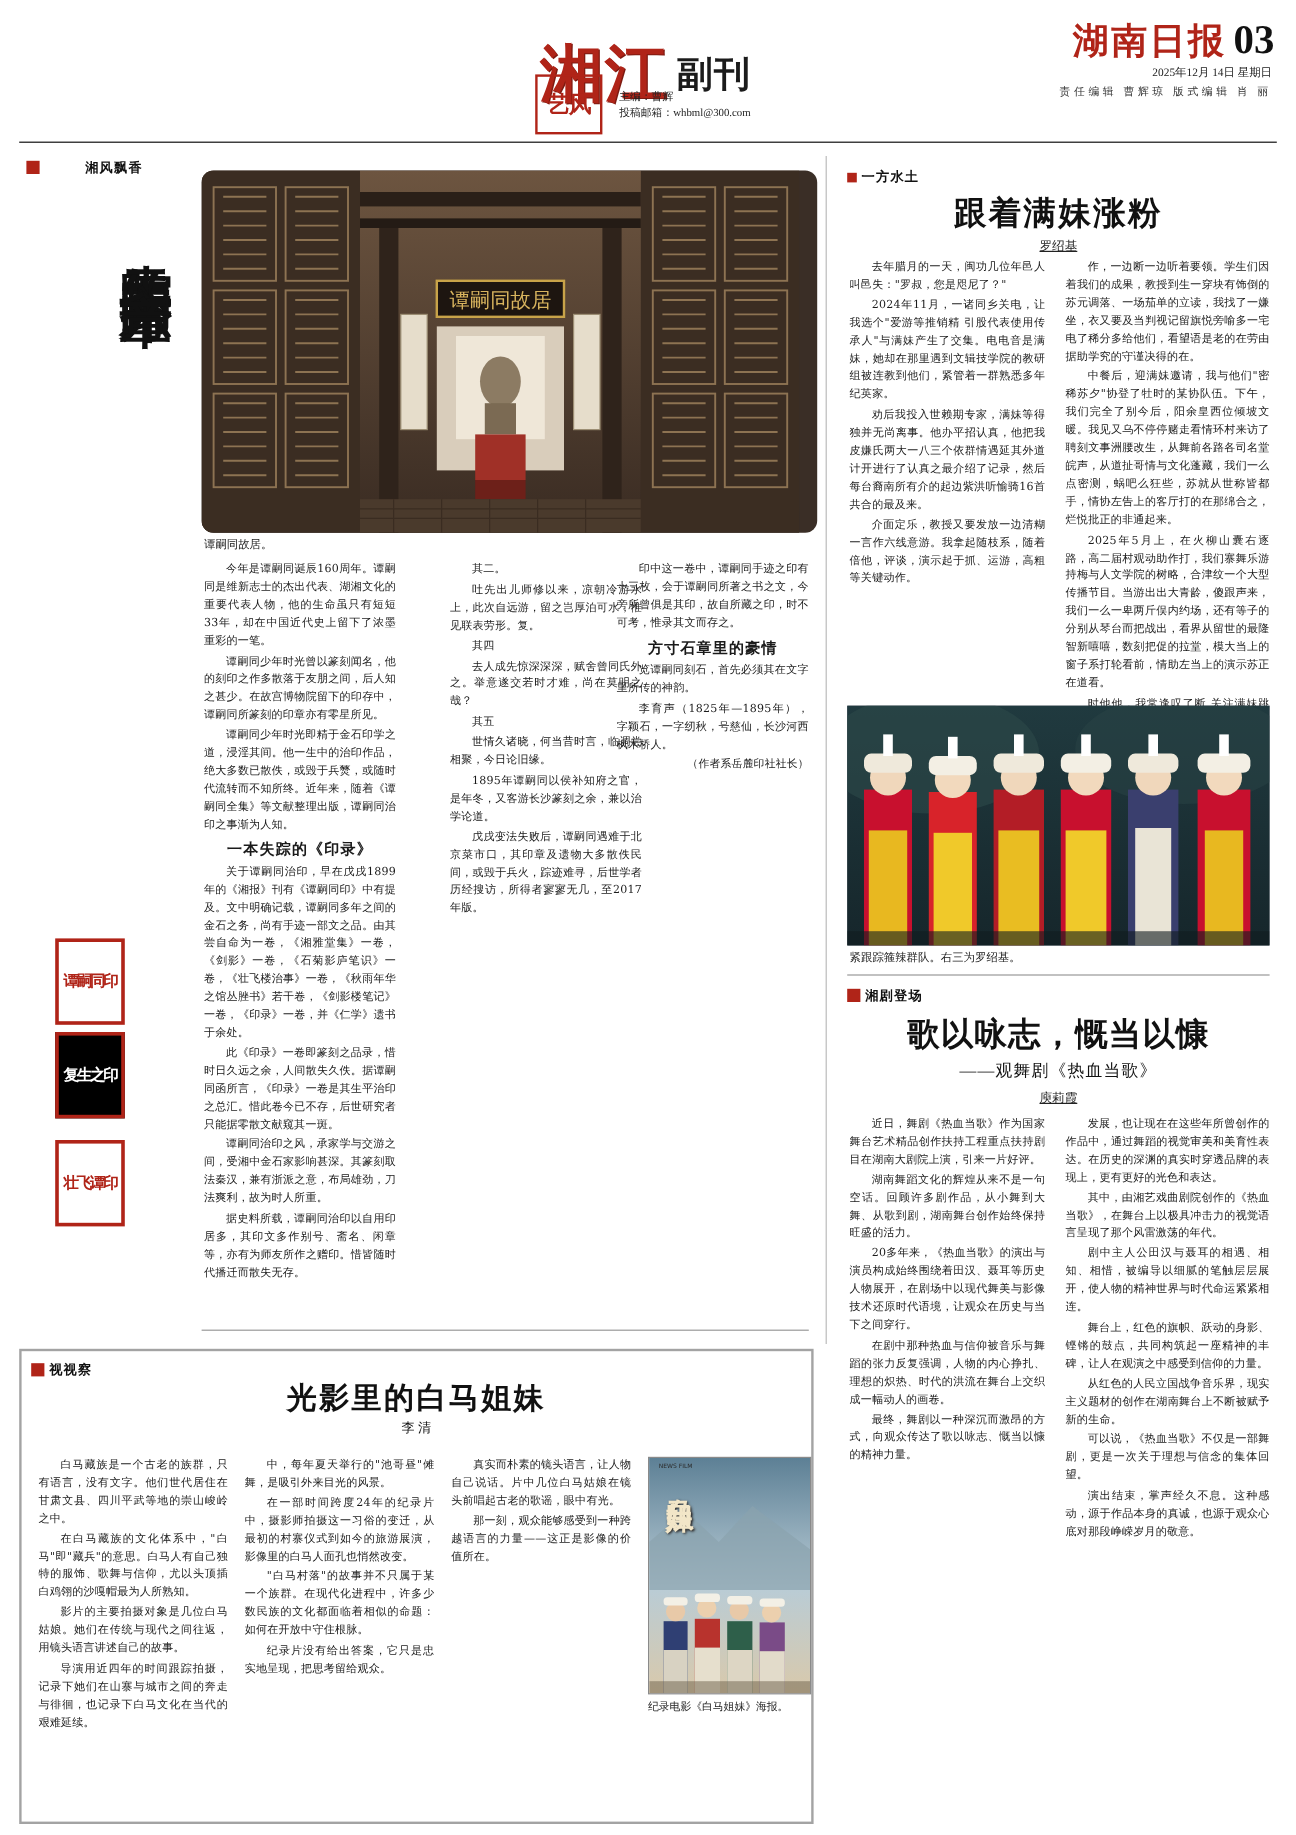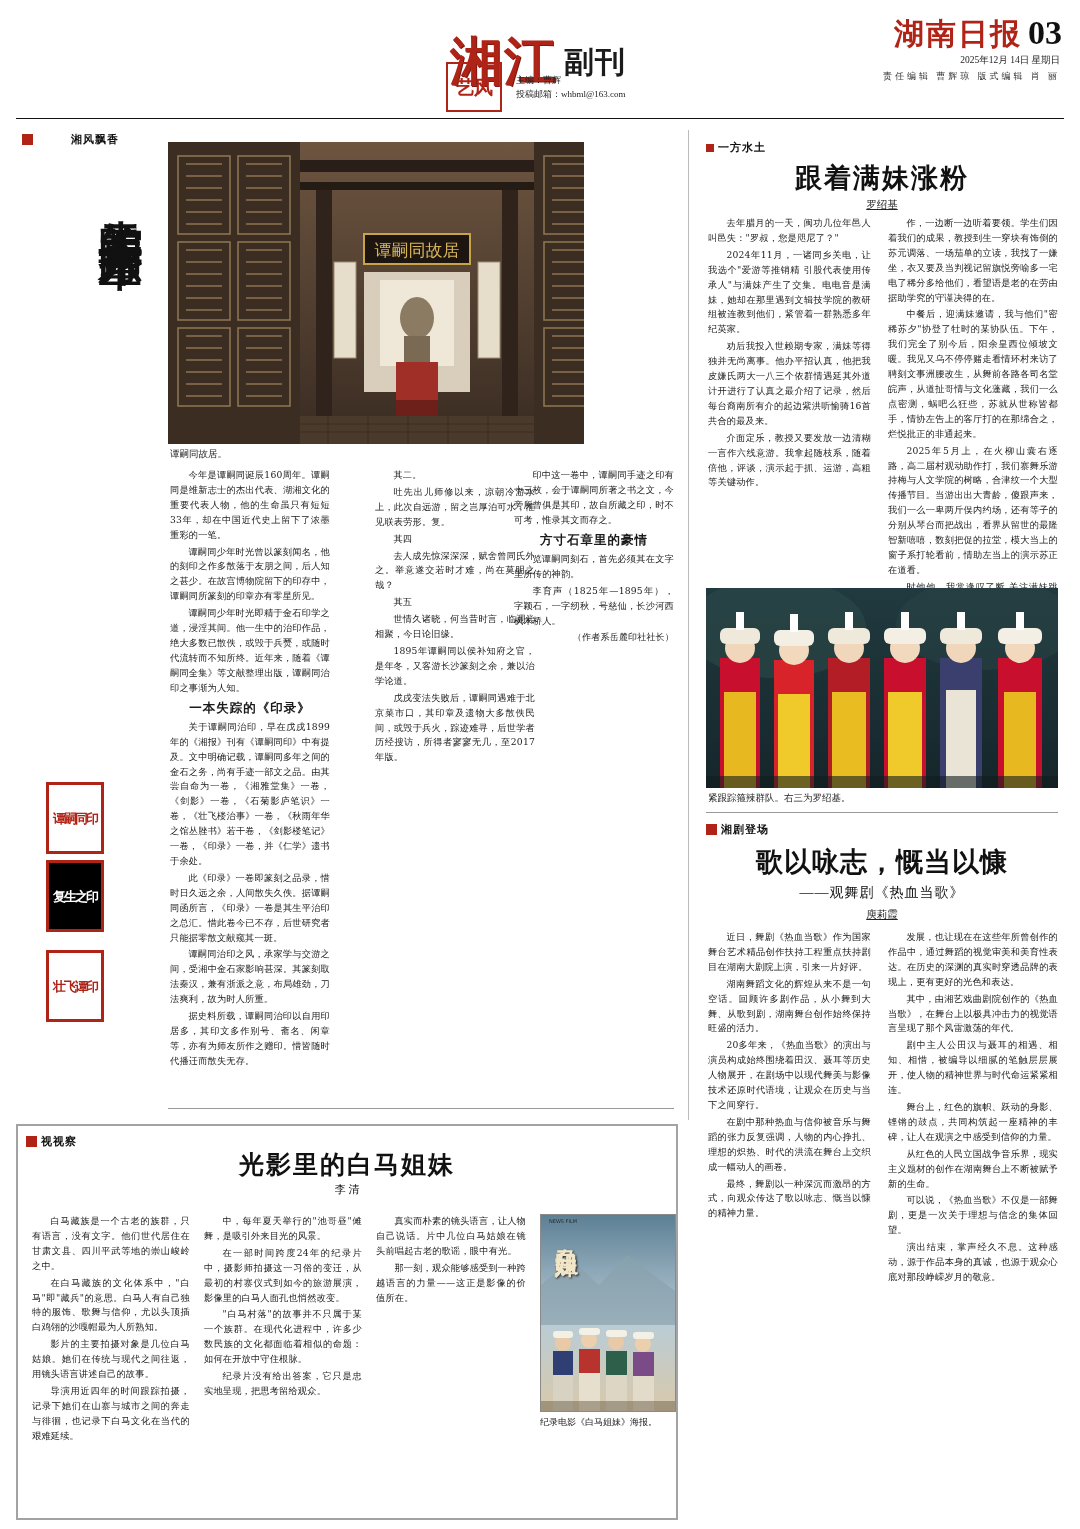--- a/index.html
+++ b/index.html
@@ -136,36 +136,36 @@
     position:absolute;left:10px;top:16px;
     writing-mode:vertical-rl;text-orientation:upright;
     font-size:23px;font-weight:bold;color:#f2e6c8;letter-spacing:2px;
     text-shadow:1px 1px 2px #333;
   }
 
   
   .grp{position:absolute;left:706px;top:588px;width:352px;height:200px;background:#24323c;overflow:hidden;}
 
   
-  .mainphoto{position:absolute;left:168px;top:142px;width:416px;height:302px;background:#3a2e26;overflow:hidden;}
+  .mainphoto{position:absolute;left:168px;top:142px;width:513px;height:302px;background:#3a2e26;overflow:hidden;border-radius:10px;}
 </style>
 </head>
 <body>
 
 <div class="page">
 
   <div class="masthead">
     <div class="mast-logo">
       <span class="cn">湘江</span>
       <span class="fk">副刊</span>
     </div>
     <div class="mast-seal">艺风</div>
     <div class="mast-sub">
       <div>主编：曹辉</div>
-      <div>投稿邮箱：whbml@163.com</div>
+      <div>投稿邮箱：whbml@300.com</div>
     </div>
     <div class="paper-name">
       <span class="pn">湖南日报</span><span class="pno">03</span>
     </div>
     <div class="paper-date">2025年12月 14日 星期日</div>
     <div class="paper-credits">责任编辑 曹辉琼 版式编辑 肖 丽</div>
     <div class="mast-rule"></div>
   </div>
 
   <div class="vrule" style="left:688px;top:130px;height:990px;"></div>

